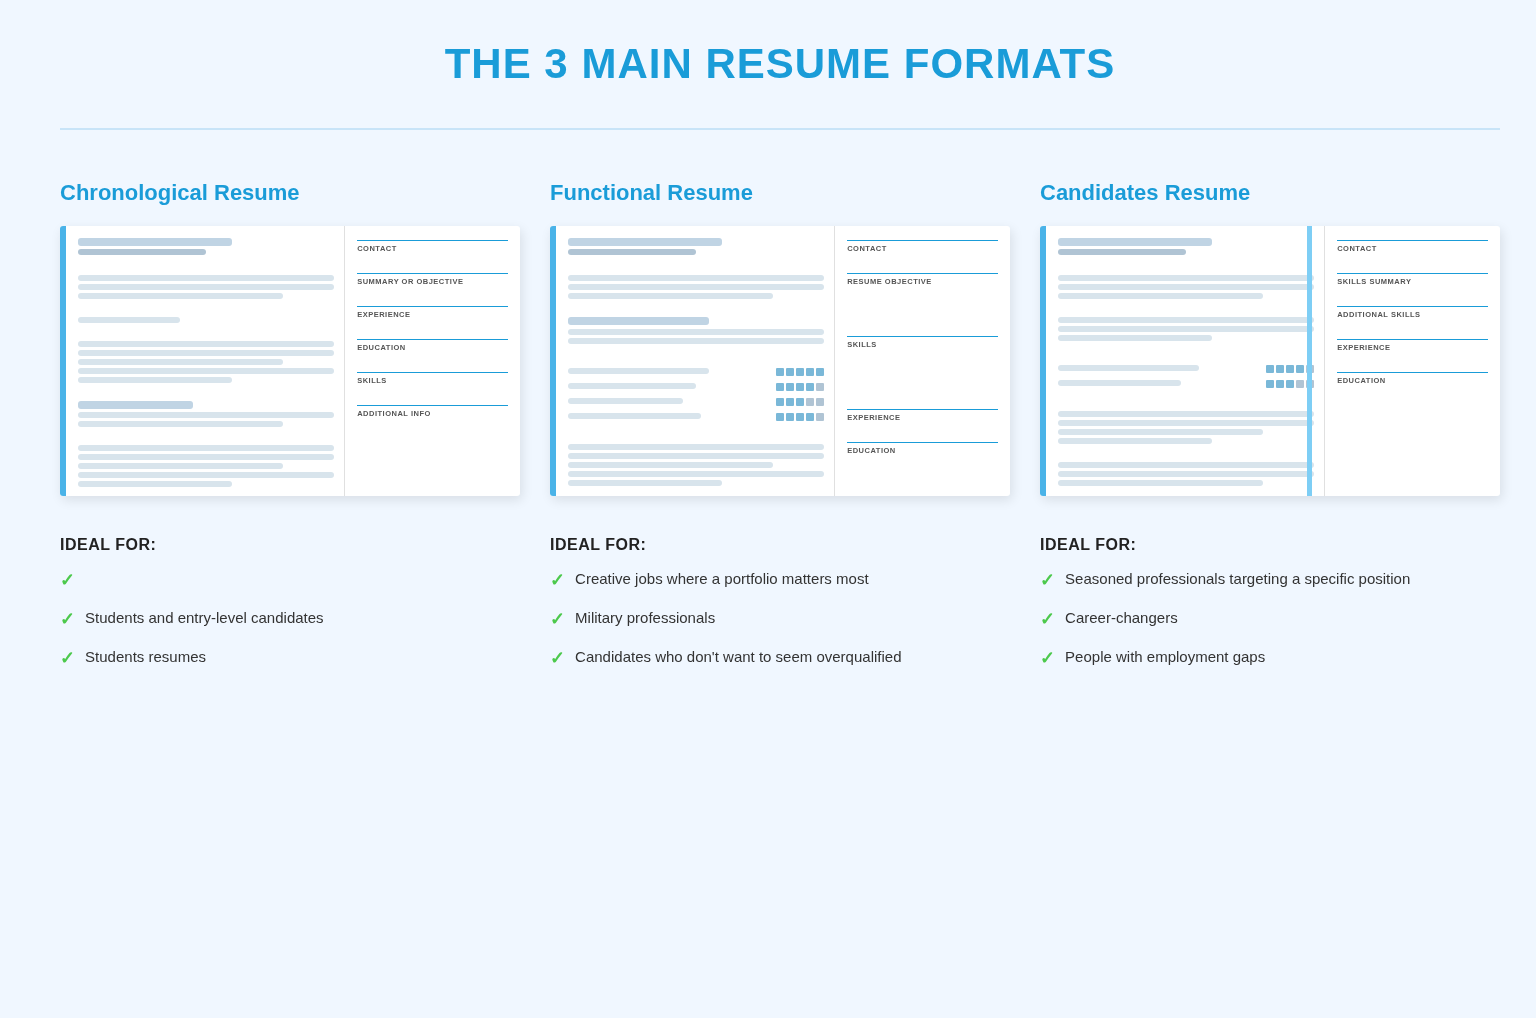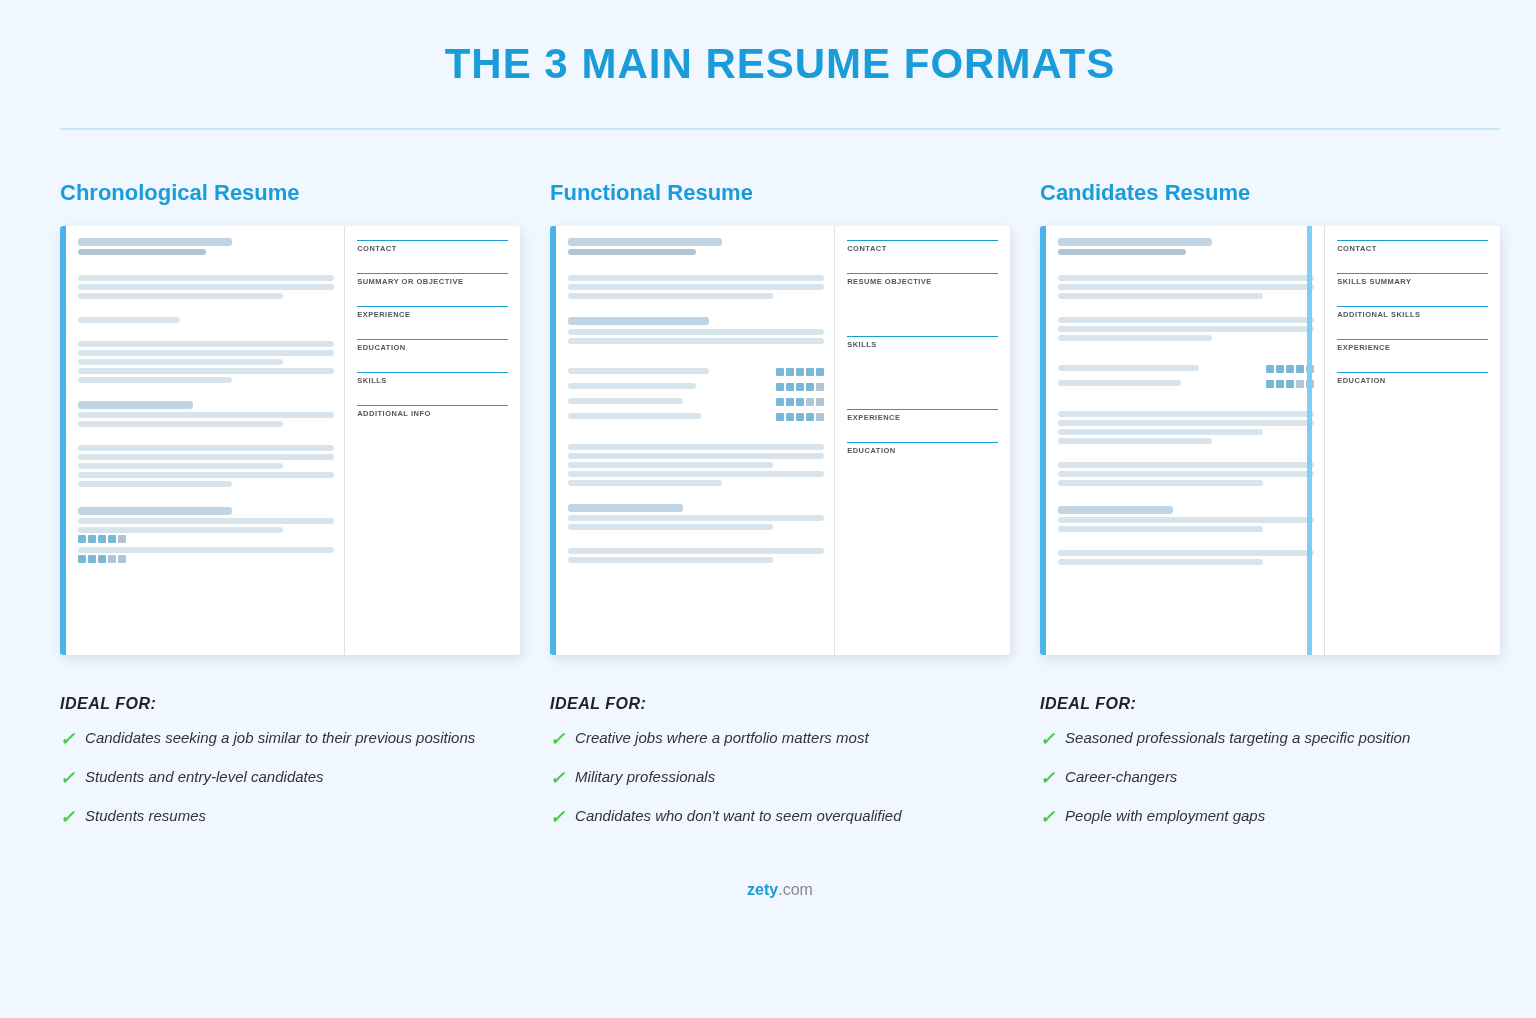--- a/index.html
+++ b/index.html
@@ -45,21 +45,21 @@
       font-weight: 800;
       color: #1a9cd8;
       margin-bottom: 20px;
     }
     
     .resume-mock {
       background: white;
       border-radius: 3px;
       box-shadow: 2px 4px 12px rgba(0,0,0,0.1);
       display: flex;
-      height: 429px;
+      height: 270px;
       overflow: hidden;
       margin-bottom: 30px;
       position: relative;
     }
     .resume-left {
       width: 62%;
       background: white;
       padding: 12px 10px;
       display: flex;
       flex-direction: column;
@@ -128,21 +128,20 @@
       left: 58%;
       top: 0;
       bottom: 0;
       width: 5px;
       background: #7ecef5;
     }
 
     
     .ideal-section {
       margin-top: 10px;
-      font-style: italic;
     }
     .ideal-title {
       font-size: 16px;
       font-weight: 900;
       color: #222;
       margin-bottom: 14px;
       text-transform: uppercase;
       letter-spacing: 0.5px;
     }
     .ideal-list {
@@ -290,21 +289,20 @@
             <div class="resume-label">ADDITIONAL INFO</div>
           </div>
         </div>
       </div>
 
       <div class="ideal-section">
         <div class="ideal-title">IDEAL FOR:</div>
         <ul class="ideal-list">
           <li class="ideal-item">
             <span class="check-icon">✓</span>
-            <span>Candidates seeking a job similar to their previous positions</span>
           </li>
           <li class="ideal-item">
             <span class="check-icon">✓</span>
             <span>Students and entry-level candidates</span>
           </li>
           <li class="ideal-item">
             <span class="check-icon">✓</span>
             <span>Students resumes</span>
           </li>
         </ul>
@@ -529,16 +527,13 @@
           <li class="ideal-item">
             <span class="check-icon">✓</span>
             <span>People with employment gaps</span>
           </li>
         </ul>
       </div>
     </div>
 
   </div>
 
-  <div class="footer-brand">
-    <span class="zety">zety</span><span class="com">.com</span>
-  </div>
 </div>
 
 </body></html>

